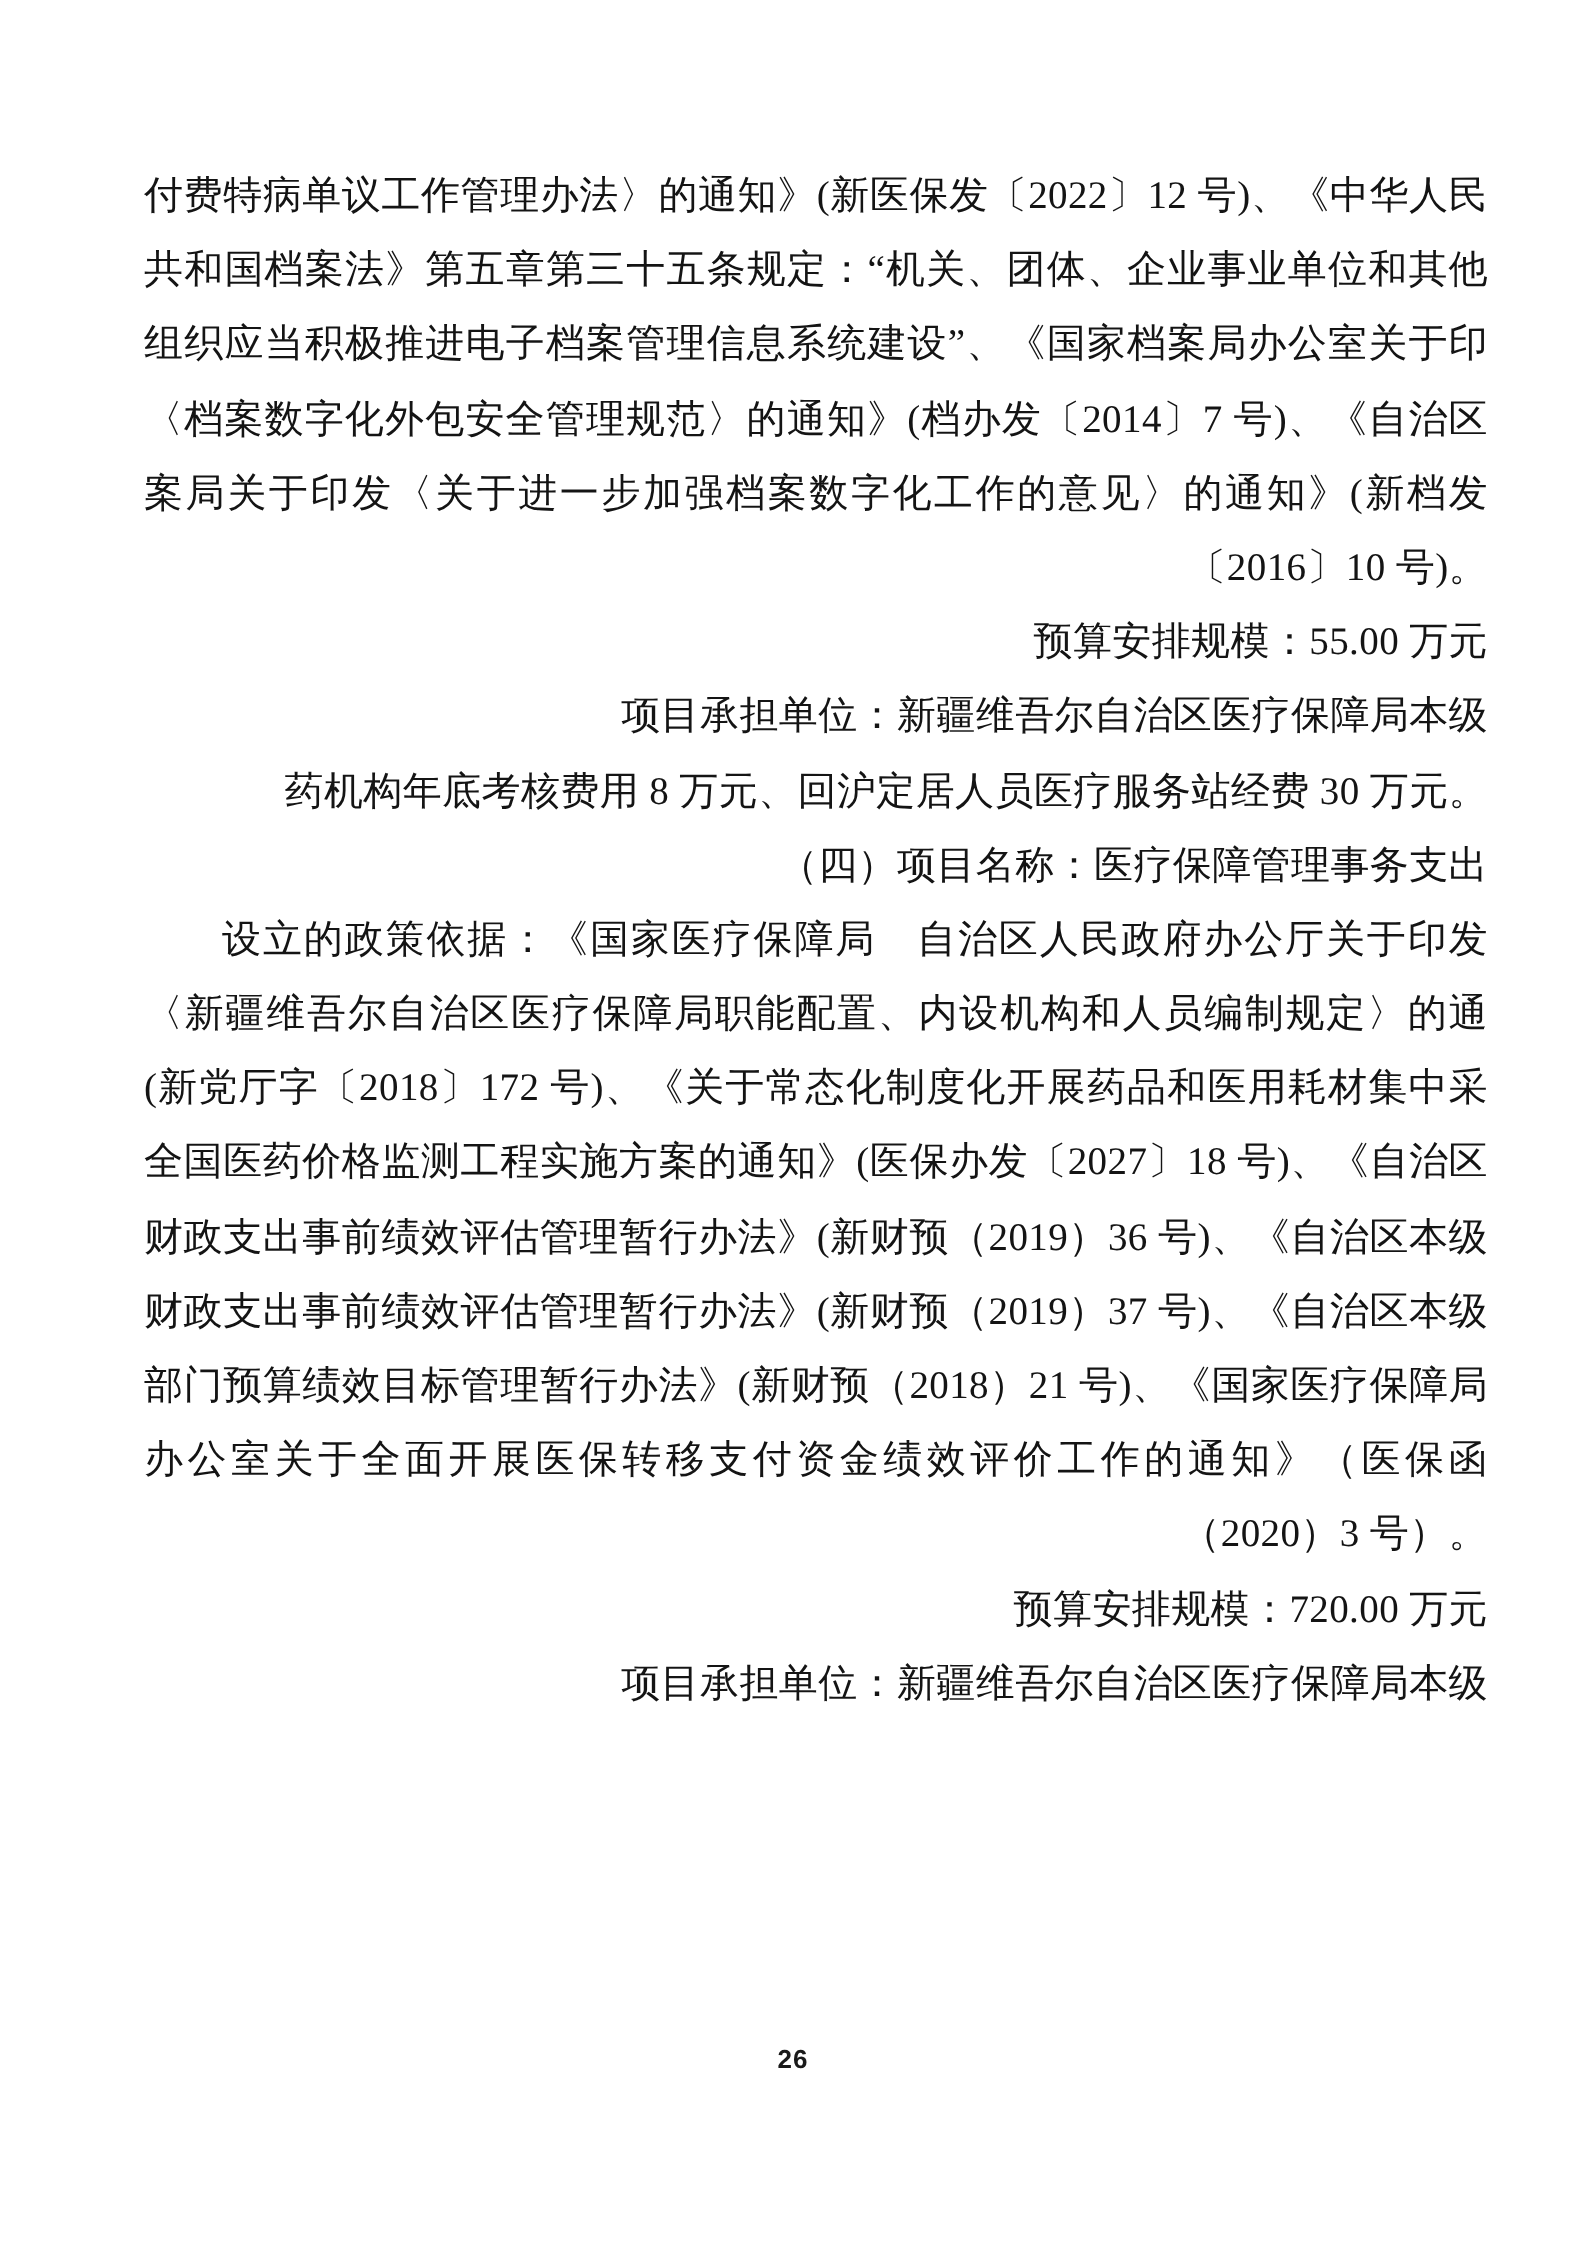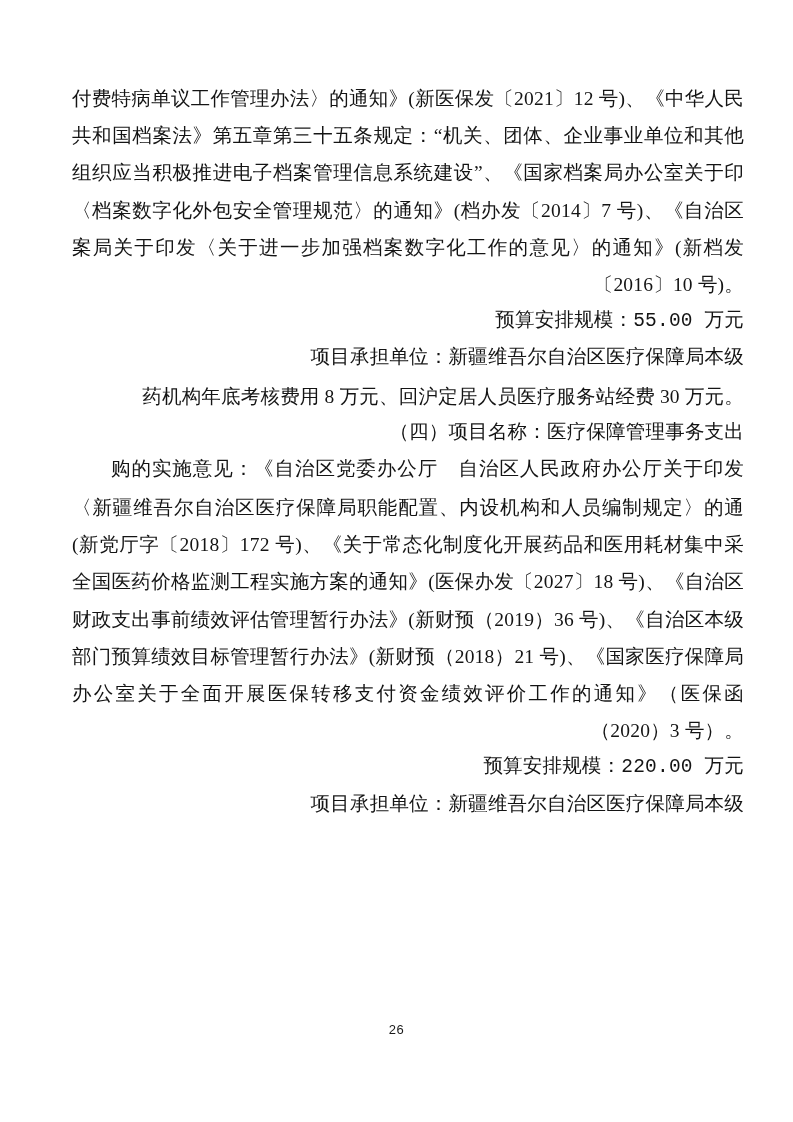--- a/index.html
+++ b/index.html
@@ -25,55 +25,55 @@
     height: 37.2px;
     overflow: hidden;
     text-align: right;
   }
   .j {
     text-align: justify;
     text-align-last: justify;
   }
   .i {
     text-indent: 39px;
-    font-family: Liberation Mono, monospace;
   }
   .pageno {
     position: absolute;
     top: 1022px;
     left: 0;
     width: 100%;
     text-align: center;
     font-family: "Liberation Sans", "DejaVu Sans", sans-serif;
     font-size: 13px;
-    font-weight: 400;
+    font-weight: 700;
     color: #1a1a1a;
     letter-spacing: 0.5px;
   }
 </style>
 </head>
 <body>
 
 <div class="page">
   <div class="content">
-    <div class="ln j">付费特病单议工作管理办法〉的通知》(新医保发〔2021〕12 号)、《中华人民</div>
+    <div class="ln j">付费特病单议工作管理办法〉的通知》(新医保发〔2022〕12 号)、《中华人民</div>
     <div class="ln j">共和国档案法》第五章第三十五条规定：“机关、团体、企业事业单位和其他</div>
     <div class="ln j">组织应当积极推进电子档案管理信息系统建设”、《国家档案局办公室关于印发</div>
     <div class="ln j">〈档案数字化外包安全管理规范〉的通知》(档办发〔2014〕7 号)、《自治区档</div>
     <div class="ln j">案局关于印发〈关于进一步加强档案数字化工作的意见〉的通知》(新档发</div>
     <div class="ln">〔2016〕10 号)。</div>
     <div class="ln i">预算安排规模：55.00 万元</div>
     <div class="ln i">项目承担单位：新疆维吾尔自治区医疗保障局本级</div>
     <div class="ln">药机构年底考核费用 8 万元、回沪定居人员医疗服务站经费 30 万元。</div>
     <div class="ln i">（四）项目名称：医疗保障管理事务支出</div>
-    <div class="ln i j">购的实施意见：《自治区党委办公厅　自治区人民政府办公厅关于印发</div>
+    <div class="ln i j">设立的政策依据：《国家医疗保障局　自治区人民政府办公厅关于印发</div>
     <div class="ln j">〈新疆维吾尔自治区医疗保障局职能配置、内设机构和人员编制规定〉的通知》</div>
     <div class="ln j">(新党厅字〔2018〕172 号)、《关于常态化制度化开展药品和医用耗材集中采</div>
     <div class="ln j">全国医药价格监测工程实施方案的通知》(医保办发〔2027〕18 号)、《自治区</div>
     <div class="ln j">财政支出事前绩效评估管理暂行办法》(新财预（2019）36 号)、《自治区本级</div>
+    <div class="ln j">财政支出事前绩效评估管理暂行办法》(新财预（2019）37 号)、《自治区本级</div>
     <div class="ln j">部门预算绩效目标管理暂行办法》(新财预（2018）21 号)、《国家医疗保障局</div>
     <div class="ln j">办公室关于全面开展医保转移支付资金绩效评价工作的通知》（医保函</div>
     <div class="ln">（2020）3 号）。</div>
-    <div class="ln i">预算安排规模：220.00 万元</div>
+    <div class="ln i">预算安排规模：720.00 万元</div>
     <div class="ln i">项目承担单位：新疆维吾尔自治区医疗保障局本级</div>
   </div>
   <div class="pageno">26</div>
 </div>
 
 </body></html>

